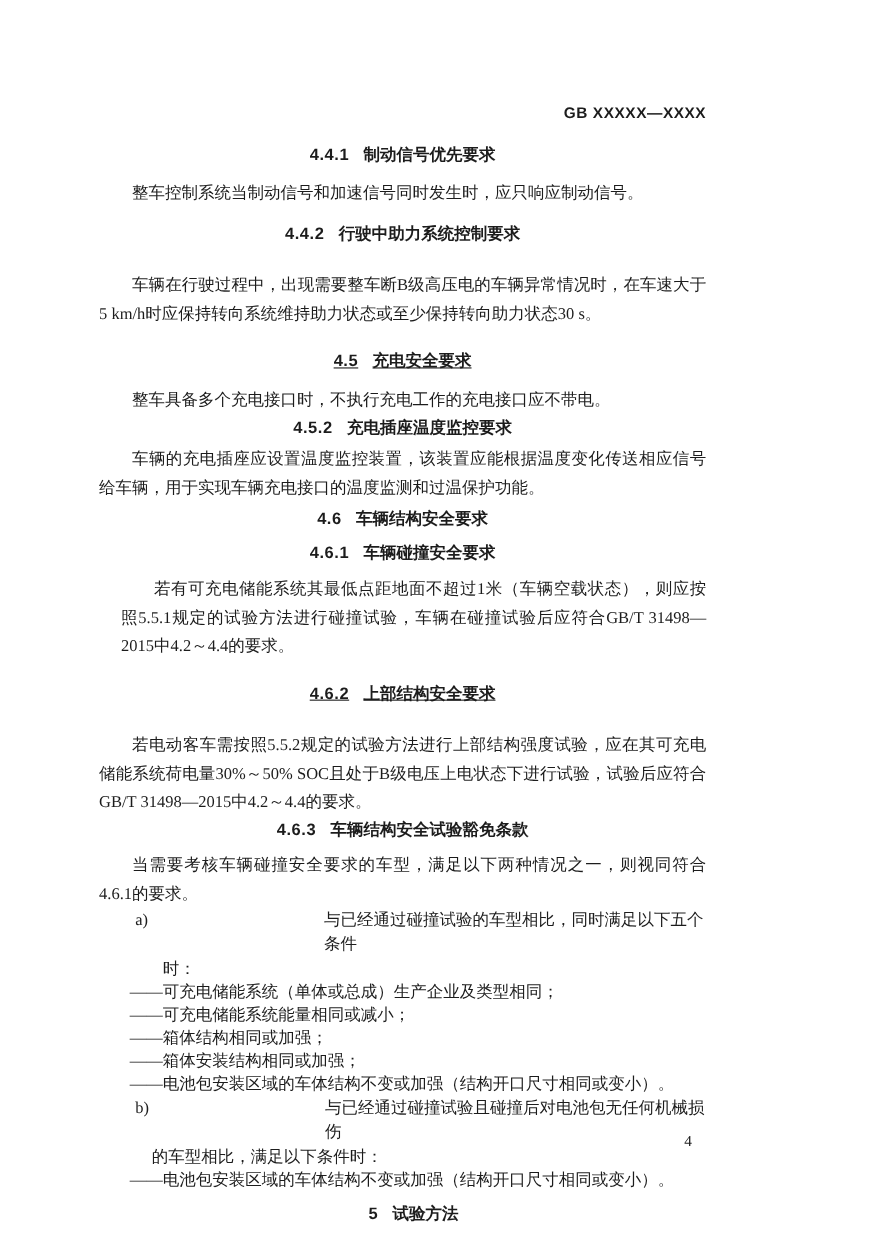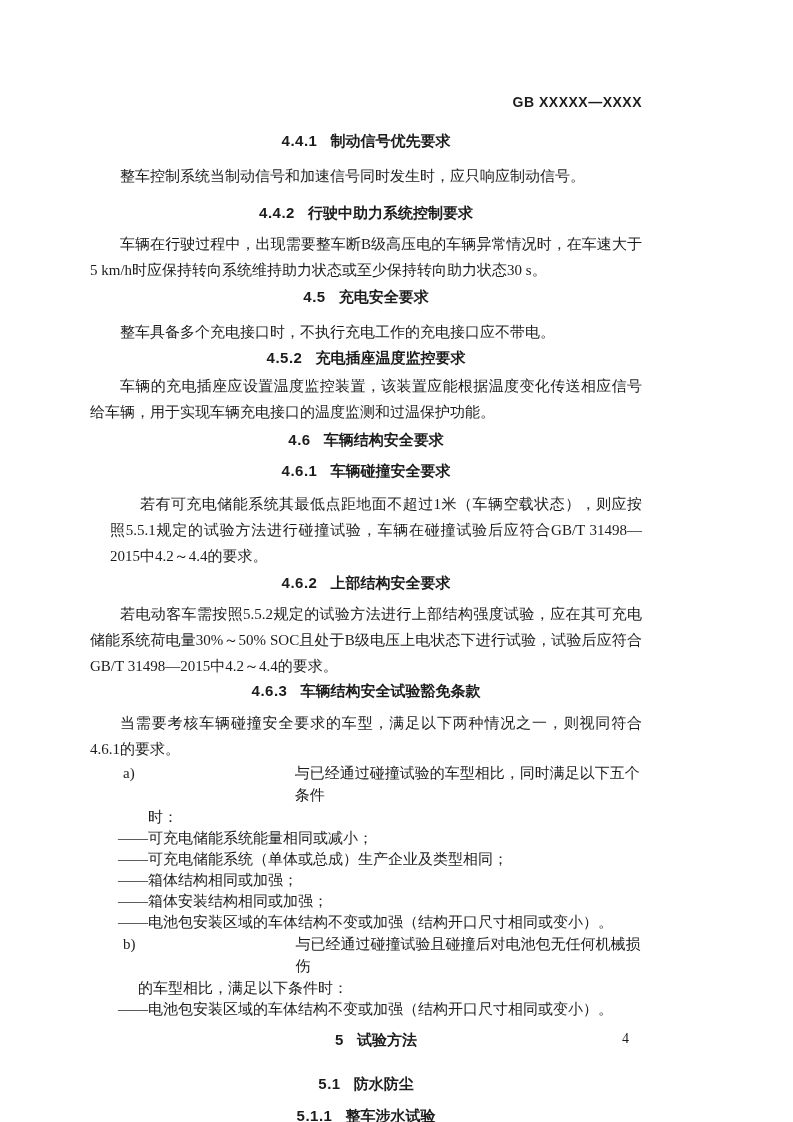--- a/index.html
+++ b/index.html
@@ -53,22 +53,22 @@
   .dash-item { margin-left: 28px; line-height: 21px; }
   .page-number {
     position: absolute;
     top: 1030px;
     right: 86px;
     font-size: 14px;
     line-height: 18px;
   }
   
   .mt2 { margin-top: 2px; }  .mt3 { margin-top: 3px; }
-  .mt4 { margin-top: 4px; }  .mt5 { margin-top: 5px; }
-  .mt8 { margin-top: 8px; }  .mt9 { margin-top: 9px; }
+  .mt4 { margin-top: 20px; text-decoration: underline; }  .mt5 { margin-top: 5px; }
+  .mt8 { margin-top: 24px; }  .mt9 { margin-top: 9px; }
   .mt10 { margin-top: 10px; margin-left: 20px; } .mt11 { margin-top: 11px; }
   .mt12 { margin-top: 12px; } .mt14 { margin-top: 14px; }
   .mt19 { margin-top: 19px; } .mt24 { margin-top: 24px; }
 </style>
 </head>
 <body>
 
 <div class="page">
 
   <div class="doc-header">GB XXXXX—XXXX</div>
@@ -100,22 +100,22 @@
   <div class="cond-item">
     <div class="cond-line1">
       <span class="cond-marker">a)</span>
       <span class="cond-gap"></span>
       <span class="cond-text">与已经通过碰撞试验的车型相比，同时满足以下五个条件</span>
     </div>
     <div class="cond-line2-a">时：</div>
   </div>
 
   <div class="dash-list">
+    <div class="dash-item">——可充电储能系统（单体或总成）生产企业及类型相同；</div>
     <div class="dash-item">——可充电储能系统能量相同或减小；</div>
-    <div class="dash-item">——可充电储能系统（单体或总成）生产企业及类型相同；</div>
     <div class="dash-item">——箱体结构相同或加强；</div>
     <div class="dash-item">——箱体安装结构相同或加强；</div>
     <div class="dash-item">——电池包安装区域的车体结构不变或加强（结构开口尺寸相同或变小）。</div>
   </div>
 
   <div class="cond-item">
     <div class="cond-line1">
       <span class="cond-marker">b)</span>
       <span class="cond-gap"></span>
       <span class="cond-text">与已经通过碰撞试验且碰撞后对电池包无任何机械损伤</span>

